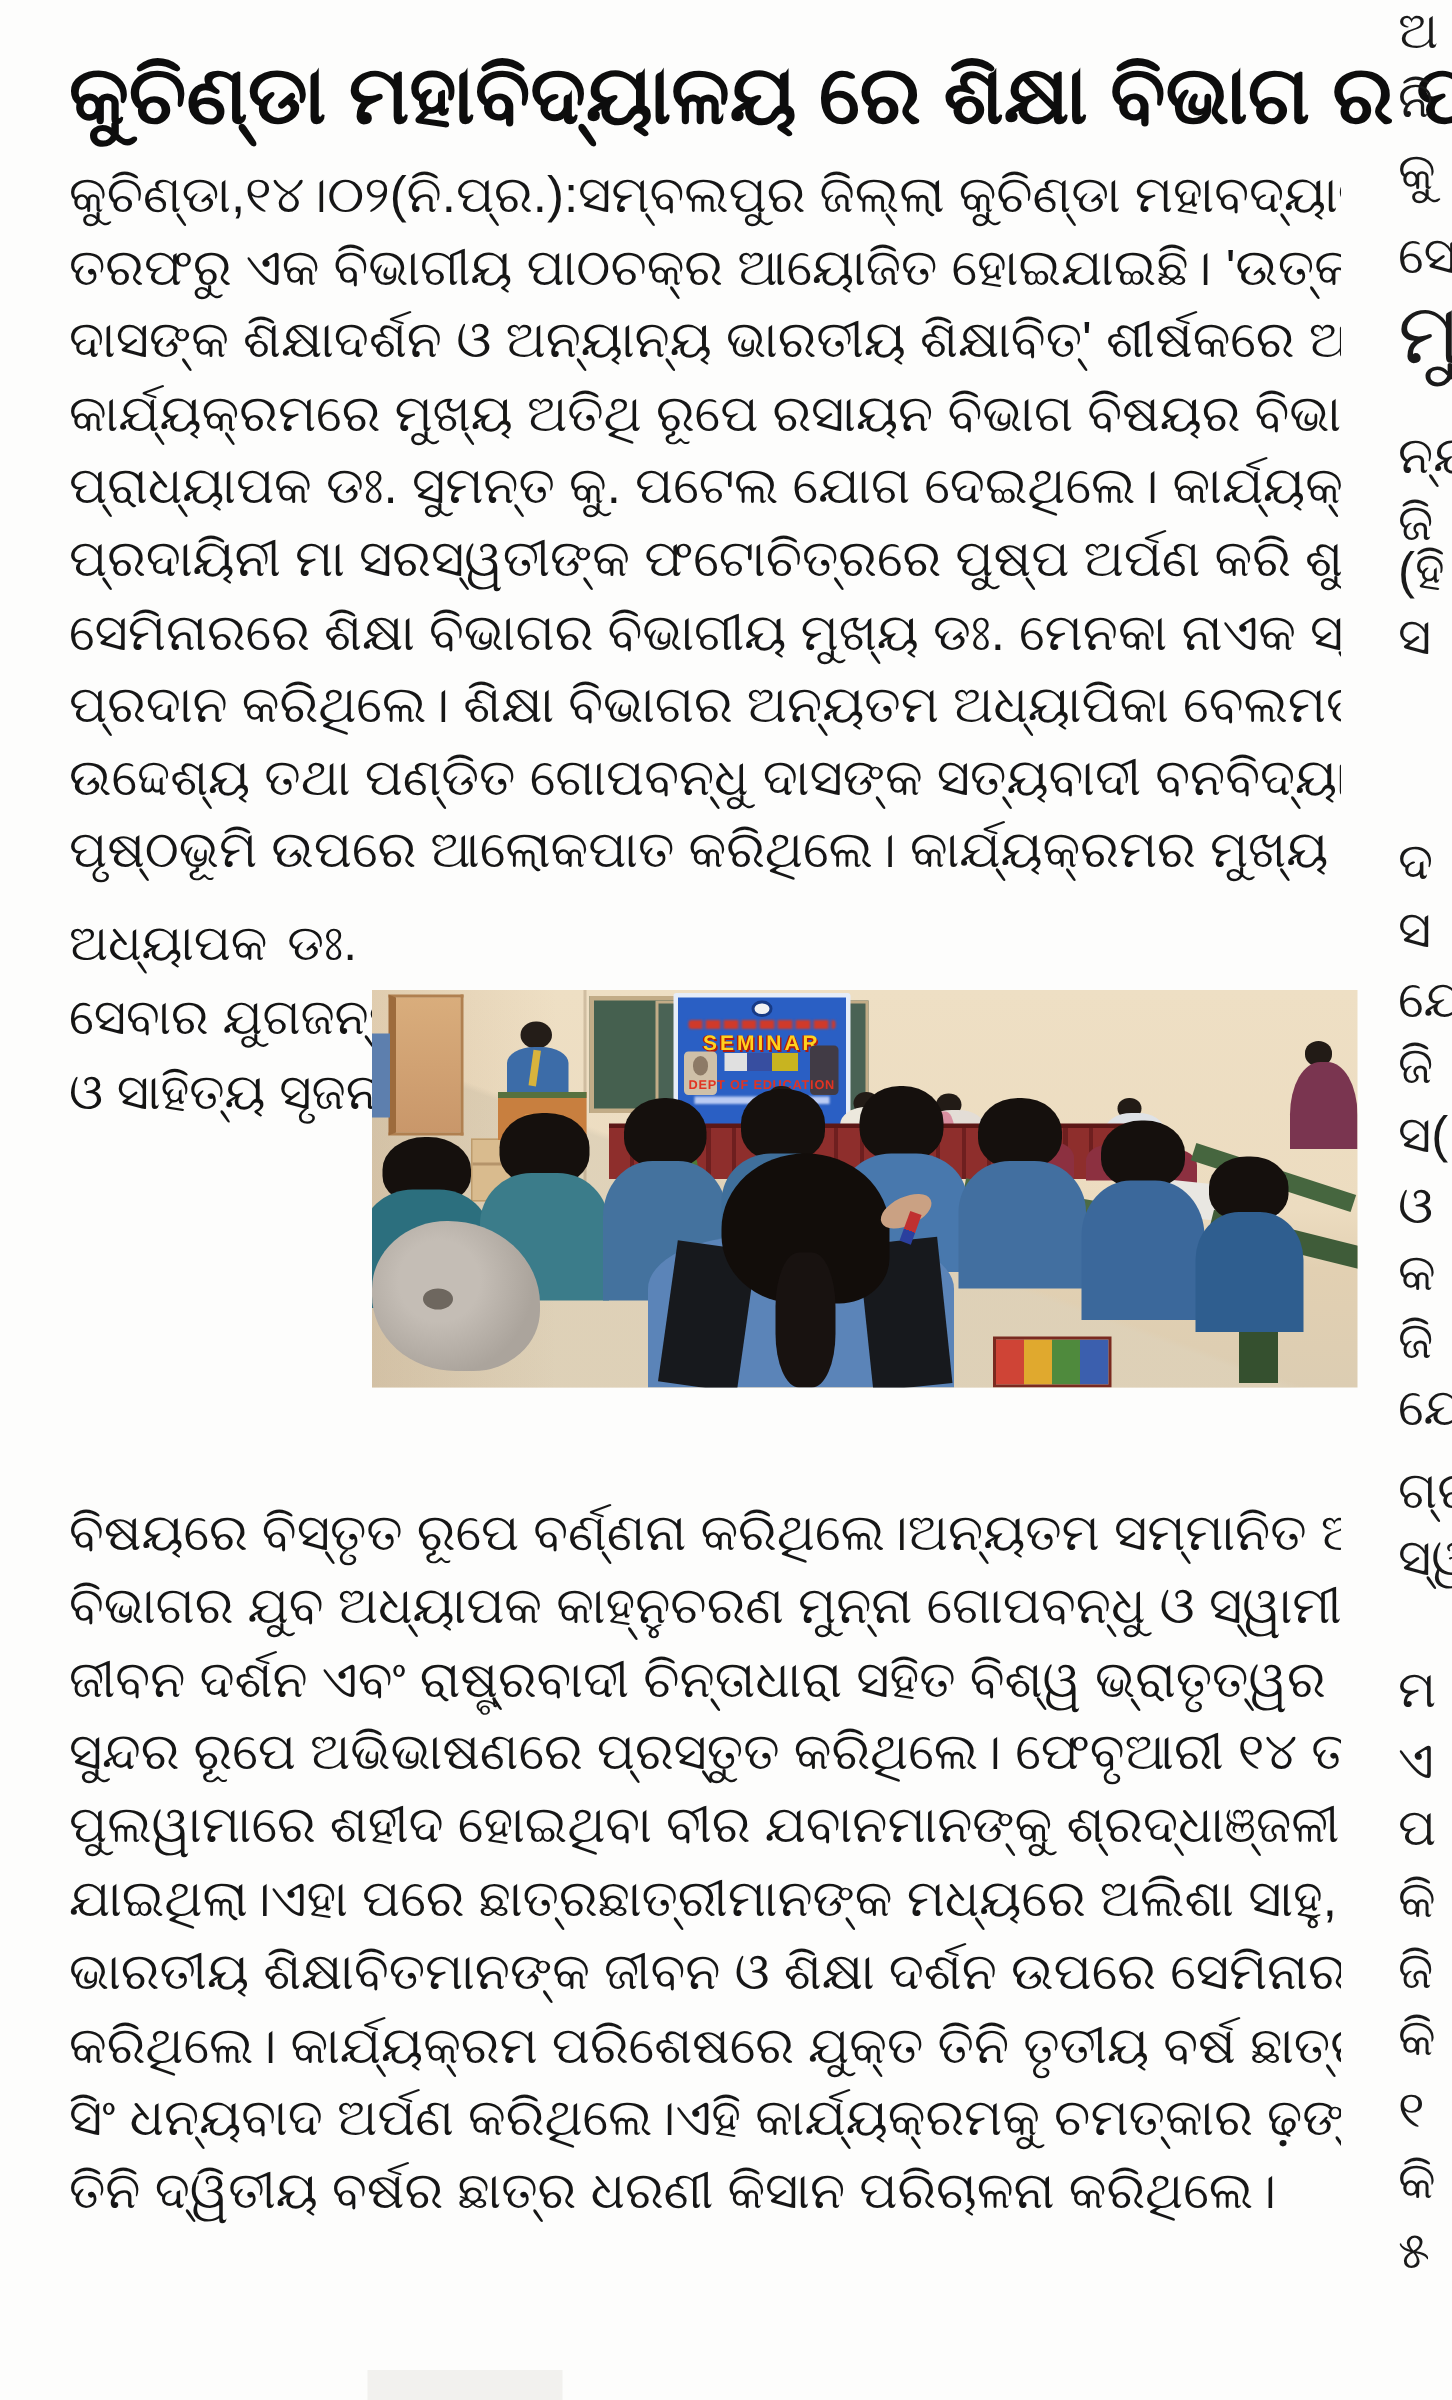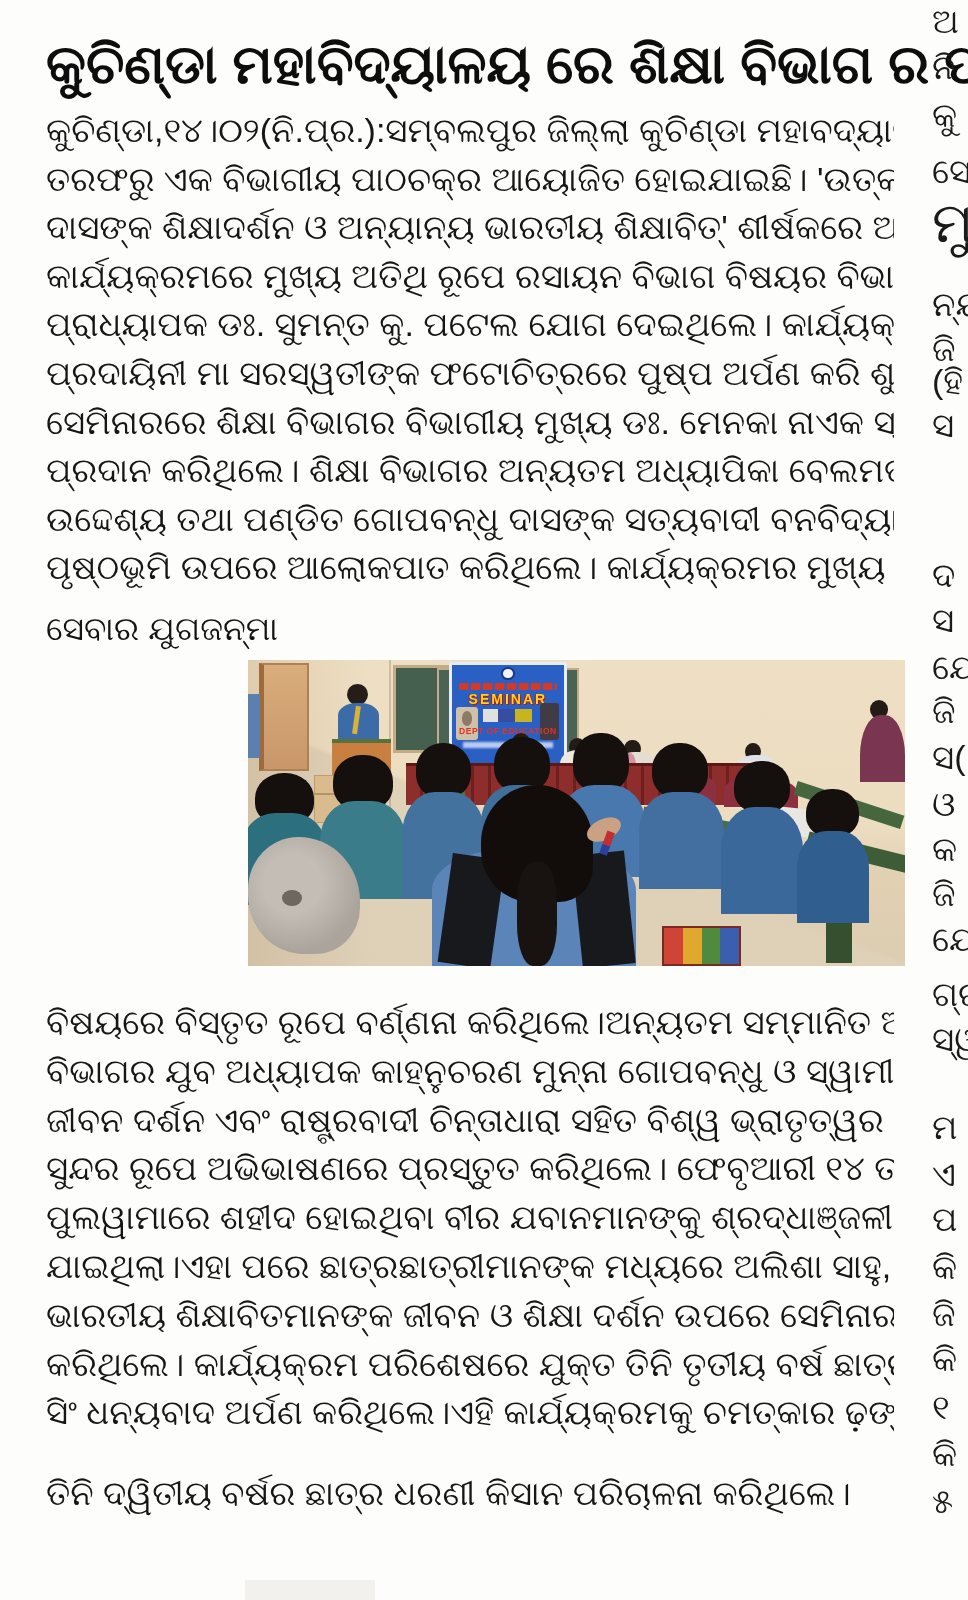--- a/index.html
+++ b/index.html
@@ -16,32 +16,32 @@
   }
   
   .para{position:absolute;left:46px;width:848px;font-size:34px;color:#161616;}
   .para .line{
     text-align:justify;text-align-last:justify;white-space:nowrap;overflow:hidden;
   }
   #para1{top:106px;}
   #para1 .line{height:48.6px;line-height:48.6px;}
   #para2{top:998px;}
   #para2 .line{height:48.8px;line-height:48.8px;}
-  #para2 .line:last-child{text-align-last:left;margin-top:32px;}
+  #para2 .line:last-child{text-align-last:left;}
   
   #wrapcol{position:absolute;left:46px;top:604px;width:192px;font-size:33px;}
   #wrapcol .line{height:49.3px;line-height:49.3px;text-align:justify;text-align-last:justify;white-space:nowrap;}
   
   #rightstrip{position:absolute;left:920px;top:0;width:48px;height:1600px;overflow:hidden;}
   #rightstrip span{position:absolute;left:12px;font-size:34px;color:#1a1a1a;white-space:nowrap;}
   
   #artifact{position:absolute;left:245px;top:1580px;width:130px;height:20px;background:#f2f1ee;}
   
   #photo{
-    position:absolute;left:248px;top:660px;width:657px;height:306px;overflow:hidden;
+    position:absolute;left:248px;top:660px;width:657px;height:265px;overflow:hidden;
     background:linear-gradient(180deg,var(--wall) 0%,#ecdcc0 55%,#e2d0b2 70%,#dccdb2 100%);
   }
   #photo *{position:absolute;}
   .floor{left:0;top:0;width:100%;height:100%;
     background:linear-gradient(200deg,transparent 55%,rgba(222,209,184,.9) 56%);}
   .wallshade{left:0;top:0;width:22%;height:100%;background:linear-gradient(90deg,rgba(160,120,80,.18),transparent 85%);}
   .wallcorner{left:21.5%;top:0;width:2px;height:70%;background:rgba(120,90,60,.25);}
   .door{left:1.6%;top:1%;width:6.6%;height:34%;background:linear-gradient(180deg,#d9ad7c,#c9976a);
     border:2px solid #b08050;border-left:5px solid #9d6b3c;}
   .sliver-person{left:0;top:11%;width:1.8%;height:21%;background:#5d7fae;}
@@ -109,21 +109,23 @@
       <div class="line">ପ୍ରାଧ୍ୟାପକ ଡଃ. ସୁମନ୍ତ କୁ. ପଟେଲ ଯୋଗ ଦେଇଥିଲେ। କାର୍ଯ୍ୟକ୍ରମ ପ୍ରାରମ୍ଭରୁ ବିଦ୍ୟା</div>
       <div class="line">ପ୍ରଦାୟିନୀ ମା ସରସ୍ୱତୀଙ୍କ ଫଟୋଚିତ୍ରରେ ପୁଷ୍ପ ଅର୍ପଣ କରି ଶୁଭାରମ୍ଭ ହୋଇଥିବା ଏହି</div>
       <div class="line">ସେମିନାରରେ ଶିକ୍ଷା ବିଭାଗର ବିଭାଗୀୟ ମୁଖ୍ୟ ଡଃ. ମେନକା ନାଏକ ସ୍ୱାଗତ ଅଭିଭାଷଣ</div>
       <div class="line">ପ୍ରଦାନ କରିଥିଲେ। ଶିକ୍ଷା ବିଭାଗର ଅନ୍ୟତମ ଅଧ୍ୟାପିକା ବେଲମତୀ କୁମୁରା ସେମିନାରର</div>
       <div class="line">ଉଦ୍ଦେଶ୍ୟ ତଥା ପଣ୍ଡିତ ଗୋପବନ୍ଧୁ ଦାସଙ୍କ ସତ୍ୟବାଦୀ ବନବିଦ୍ୟାଳୟ ଓ ଶିକ୍ଷା ଦର୍ଶନର</div>
       <div class="line">ପୃଷ୍ଠଭୂମି ଉପରେ ଆଲୋକପାତ କରିଥିଲେ। କାର୍ଯ୍ୟକ୍ରମର ମୁଖ୍ୟ ବକ୍ତା ଓଡ଼ିଆ ବିଭାଗର</div>
     </div>
 
   <div id="wrapcol">
 
+  <div class="line">ଅଧ୍ୟାପକ ଡଃ.</div>
       <div class="line">ସେବାର ଯୁଗଜନ୍ମା</div>
+      <div class="line">ଓ ସାହିତ୍ୟ ସୃଜନୀ</div>
     </div>
 
   <div id="photo">
     <div class="floor"></div>
     <div class="wallshade"></div>
     <div class="wallcorner"></div>
     <div class="door"></div>
     <div class="sliver-person"></div>
     <div class="box"></div>
     <div class="board-left"></div>

